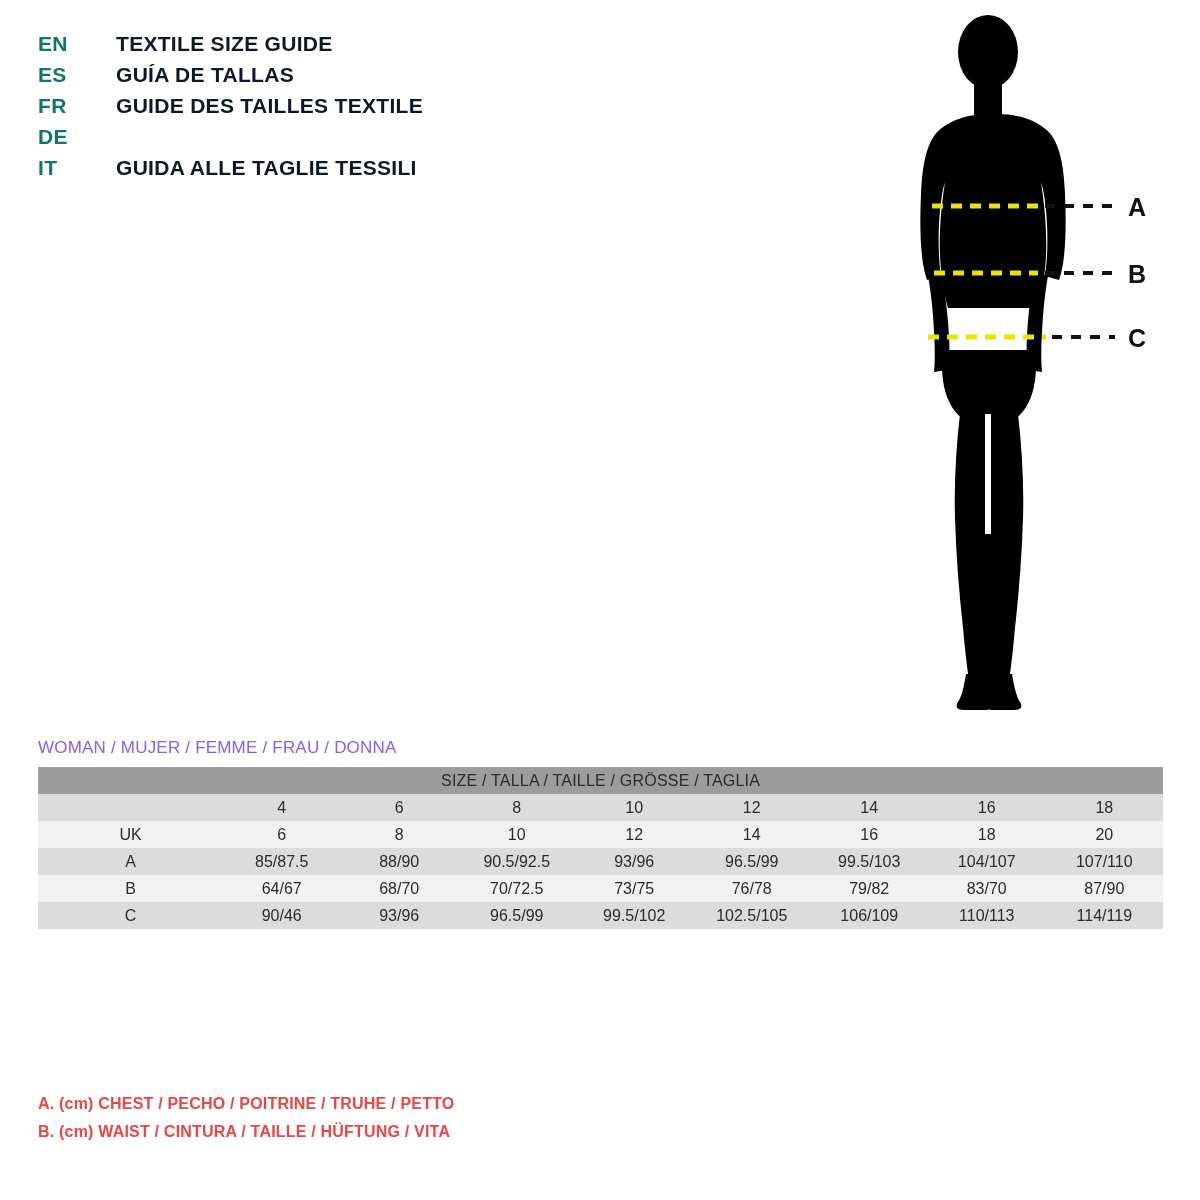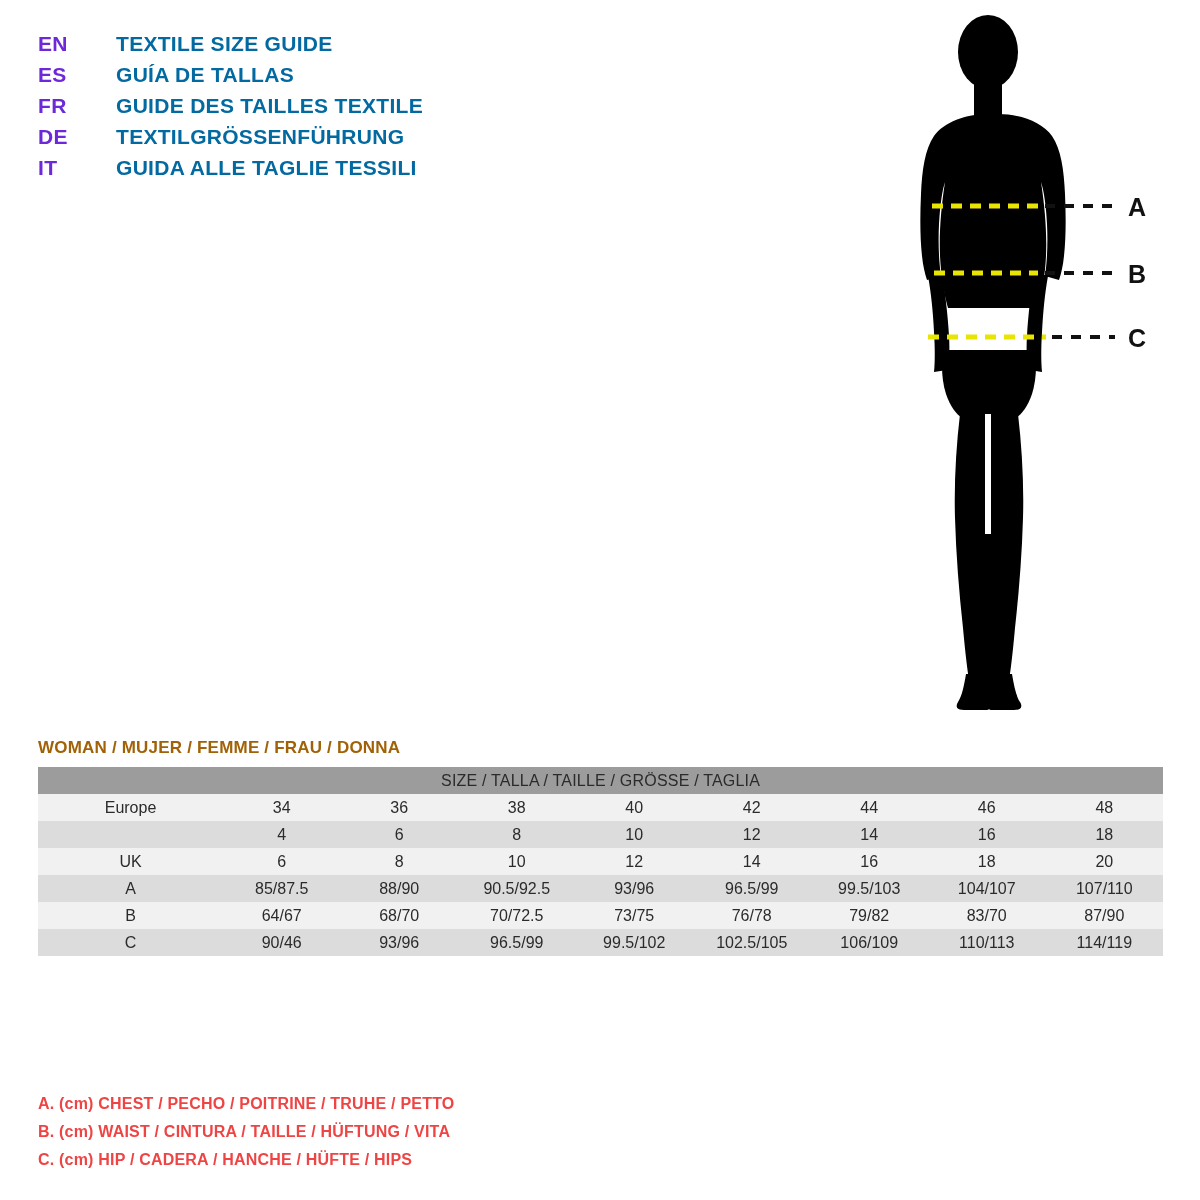--- a/index.html
+++ b/index.html
@@ -25,50 +25,50 @@
   .title-row {
     display: flex;
     align-items: baseline;
     height: 31px;
   }
   .lang-code {
     width: 78px;
     font-size: 21px;
     font-weight: bold;
     letter-spacing: 0.3px;
-    color: #6d28d9;
+    color: #0f766e;
     flex: none;
   }
   .title-text {
     font-size: 21px;
     font-weight: bold;
     letter-spacing: 0.3px;
-    color: #0369a1;
+    color: #0f172a;
     white-space: nowrap;
   }
 
   
   .figure-wrap {
     position: absolute;
     left: 860px; top: 10px;
     width: 330px; height: 740px;
   }
   .figure-svg { display: block; }
 
   
   .table-section {
     position: absolute;
     left: 38px; top: 738px;
     width: 1125px;
   }
   .table-caption {
     font-size: 17px;
-    font-weight: bold;
+    font-weight: normal;
     letter-spacing: 0.2px;
-    color: #a16207;
+    color: #8b5cf6;
     margin-bottom: 9px;
   }
   table.size-table {
     border-collapse: collapse;
     width: 1125px;
     table-layout: fixed;
     border-radius: 11px;
   }
   table.size-table td, table.size-table th {
     font-size: 16px;
@@ -130,21 +130,20 @@
     <div class="title-row">
       <div class="lang-code">ES</div>
       <div class="title-text">GUÍA DE TALLAS</div>
     </div>
     <div class="title-row">
       <div class="lang-code">FR</div>
       <div class="title-text">GUIDE DES TAILLES TEXTILE</div>
     </div>
     <div class="title-row">
       <div class="lang-code">DE</div>
-      <div class="title-text">TEXTILGRÖSSENFÜHRUNG</div>
     </div>
     <div class="title-row">
       <div class="lang-code">IT</div>
       <div class="title-text">GUIDA ALLE TAGLIE TESSILI</div>
     </div>
   </div>
 
   <div class="figure-wrap">
     <svg class="figure-svg" width="330" height="740" viewBox="0 0 330 740">
 
@@ -219,31 +218,20 @@
         <col class="c-val">
           <col class="c-val">
           <col class="c-val">
           <col class="c-val">
       </colgroup>
       <tbody>
         <tr class="hdr-row">
           <td colspan="9">SIZE / TALLA / TAILLE / GRÖSSE / TAGLIA</td>
         </tr>
 
-        <tr class="row-light">
-          <td class="rowlabel">Europe</td>
-          <td>34</td>
-          <td>36</td>
-          <td>38</td>
-          <td>40</td>
-          <td>42</td>
-          <td>44</td>
-          <td>46</td>
-          <td>48</td>
-        </tr>
 
 
         <tr class="row-dark">
           <td class="rowlabel"></td>
           <td>4</td>
           <td>6</td>
           <td>8</td>
           <td>10</td>
           <td>12</td>
           <td>14</td>
@@ -298,16 +286,15 @@
           <td>110/113</td>
           <td>114/119</td>
         </tr>
       </tbody>
     </table>
   </div>
 
   <div class="legend">
     <div class="legend-line">A. (cm) CHEST / PECHO / POITRINE / TRUHE / PETTO</div>
     <div class="legend-line">B. (cm) WAIST / CINTURA / TAILLE / HÜFTUNG / VITA</div>
-    <div class="legend-line">C. (cm) HIP / CADERA / HANCHE / HÜFTE / HIPS</div>
   </div>
 
 </div>
 
 </body></html>

